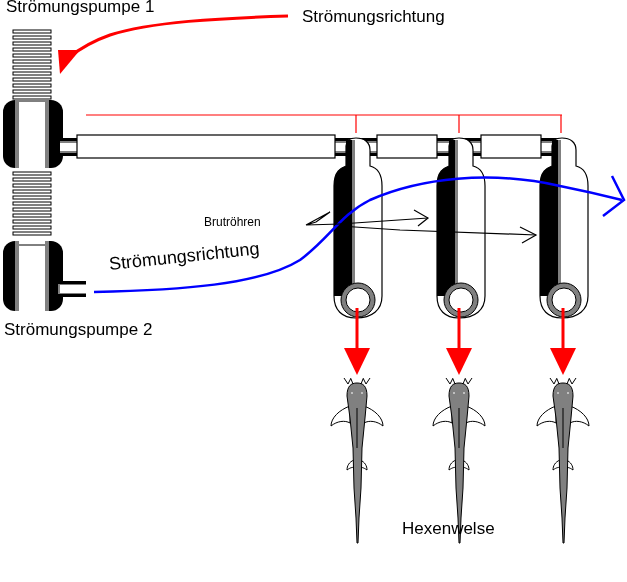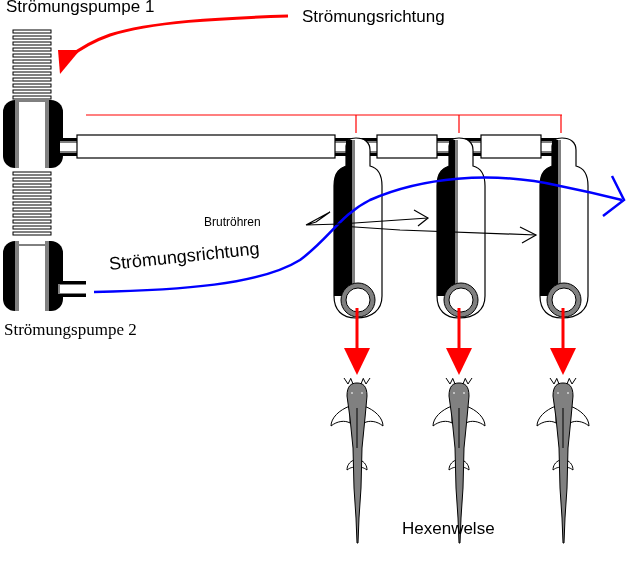--- a/index.html
+++ b/index.html
@@ -161,14 +161,14 @@
     </g>
   <g>
       <use href="#fish" x="563" y="388"></use>
     </g>
 </svg>
 
 <div class="lbl" style="left:6px; top:-2px;">Strömungspumpe 1</div>
 <div class="lbl" style="left:302px; top:8px;">Strömungsrichtung</div>
 <div class="lbl" style="left:204px; top:216px; font-size:12px;">Brutröhren</div>
 <div class="lbl" style="left:110px; top:255px; font-size:18px; transform:rotate(-6deg); transform-origin:left bottom;">Strömungsrichtung</div>
-<div class="lbl" style="left:4px; top:321px;font-family:Liberation Serif, serif;">Strömungspumpe 2</div>
+<div class="lbl" style="left:4px; top:321px;">Strömungspumpe 2</div>
 <div class="lbl" style="left:402px; top:520px;">Hexenwelse</div>
 
 </body></html>

